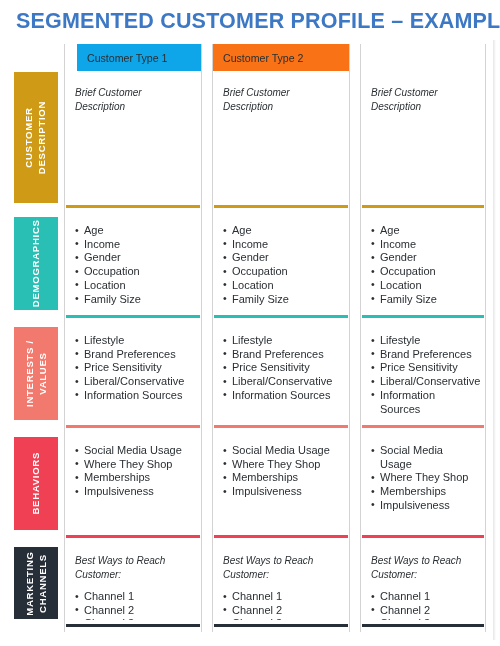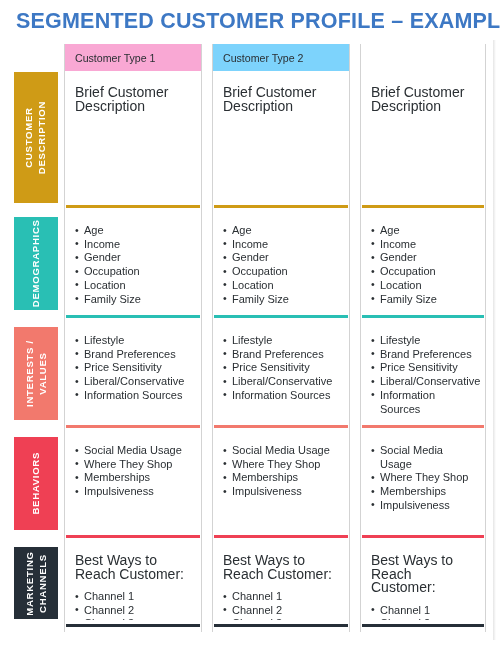--- a/index.html
+++ b/index.html
@@ -105,21 +105,22 @@
 
   
   .cell {
     position: absolute;
     left: 0;
     right: 0;
     padding: 11px 8px 0 10px;
     overflow: hidden;
   }
   .cell-intro {
-    font-size: 14px;
+    font-style: italic;
+    font-size: 10px;
     color: #2a2f33;
     line-height: 13.5px;
     margin-bottom: 9px;
   }
   .cell ul {
     list-style: none;
   }
   .cell li {
     font-size: 11px;
     color: #2a2f33;
@@ -184,21 +185,21 @@
         </div>
         <div class="rail-block" style="top: 503px; height: 72px; background: rgb(38, 47, 56);">
           <div class="rail-label">
             <div>MARKETING</div>
             <div>CHANNELS</div>
           </div>
         </div>
       </div>
     <div class="colwrap" id="colwrap">
         <div class="column c0">
-          <div class="colhead" style="background: #f9a8d4;">Customer Type 1</div>
+          <div class="colhead" style="background: #0ea5e9; margin-left: 12px;">Customer Type 1</div>
           <div class="cell" style="top: 31px; height: 126px;">
             <div class="cell-intro">Brief Customer Description</div>
           </div>
           <div class="divider" style="top: 161px; left: 1px; right: 1px; background: rgb(207, 155, 22);"></div>
           <div class="cell" style="top: 169px; height: 98px;">
             <ul>
               <li>Age</li>
               <li>Income</li>
               <li>Gender</li>
               <li>Occupation</li>
@@ -230,21 +231,21 @@
             <div class="cell-intro">Best Ways to Reach Customer:</div>
             <ul>
               <li>Channel 1</li>
               <li>Channel 2</li>
               <li>Channel 3</li>
             </ul>
           </div>
           <div class="divider" style="top: 580px; left: 1px; right: 1px; background: rgb(38, 47, 56);"></div>
         </div>
         <div class="column c1">
-          <div class="colhead" style="background: #7dd3fc;">Customer Type 2</div>
+          <div class="colhead" style="background: #f97316;">Customer Type 2</div>
           <div class="cell" style="top: 31px; height: 126px;">
             <div class="cell-intro">Brief Customer Description</div>
           </div>
           <div class="divider" style="top: 161px; left: 1px; right: 1px; background: rgb(207, 155, 22);"></div>
           <div class="cell" style="top: 169px; height: 98px;">
             <ul>
               <li>Age</li>
               <li>Income</li>
               <li>Gender</li>
               <li>Occupation</li>

